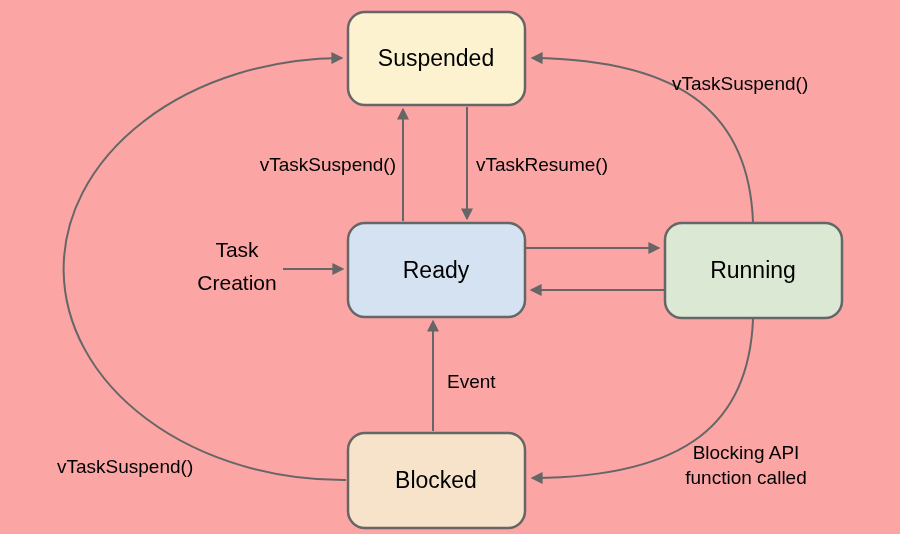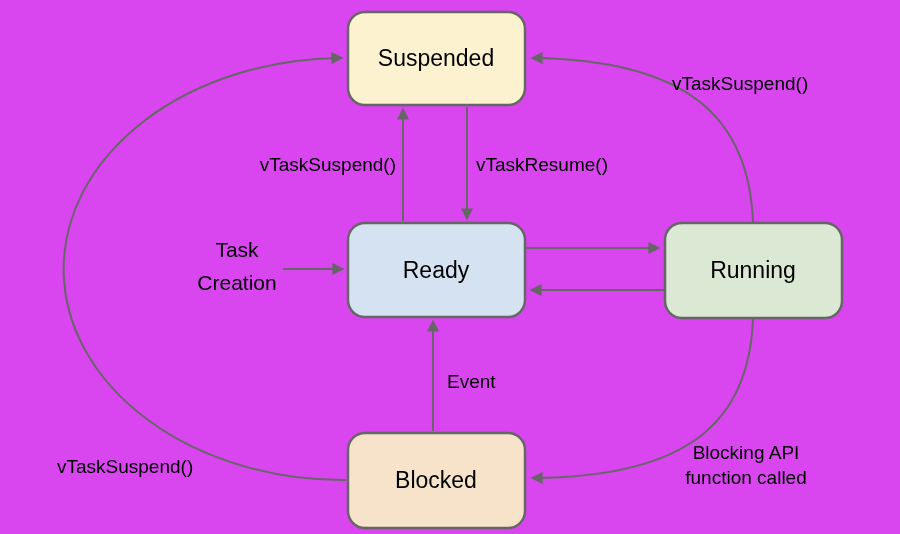--- a/index.html
+++ b/index.html
@@ -1,16 +1,16 @@
 <!DOCTYPE html>
 <html><head>
 <meta charset="utf-8">
 <style>
   html,body{margin:0;padding:0;background:#ffffff;}
-  .canvas{position:relative;width:900px;height:534px;background:#d946ef;overflow:hidden;}
+  .canvas{position:relative;width:900px;height:534px;background:#fca5a5;overflow:hidden;}
   svg{display:block;}
   .state-rect{stroke:#666666;stroke-width:2.5;}
   text{font-family:"Liberation Sans",sans-serif;fill:#000000;}
   .box-label{font-size:23px;}
   .edge-label{font-size:19px;}
   .creation-label{font-size:21px;}
   .edge{fill:none;stroke:#666666;stroke-width:2;}
 </style>
 </head>
 <body>

